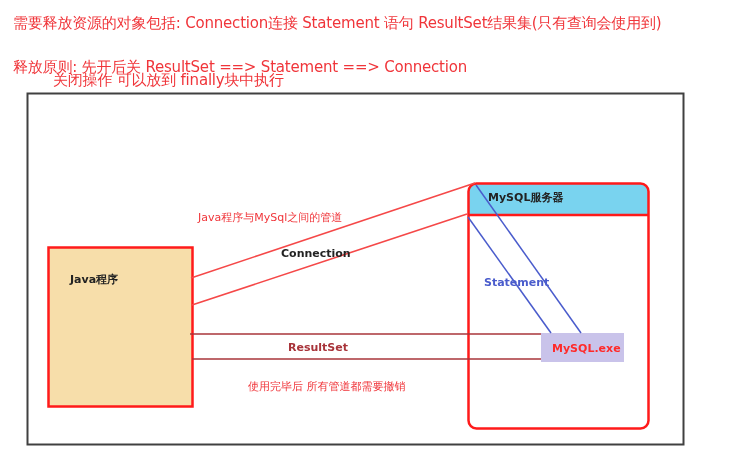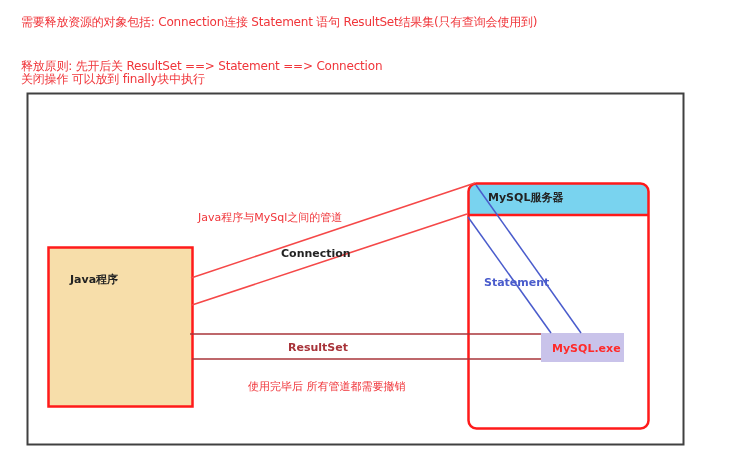--- a/index.html
+++ b/index.html
@@ -1,21 +1,21 @@
 <!DOCTYPE html>
 <html><head>
 <meta charset="utf-8">
 <style>
   html, body { margin: 0; padding: 0; background: #ffffff; }
   body { width: 732px; height: 460px; position: relative; overflow: hidden;
          font-family: "DejaVu Sans", "Liberation Sans", sans-serif; }
-  .note { position: absolute; left: 21px; font-size: 12px; color: #f0353a; white-space: nowrap; letter-spacing: -0.2px; }
+  .note { position: absolute; left: 13px; font-size: 15px; color: #f0353a; white-space: nowrap; letter-spacing: -0.2px; }
   #note1 { top: 14px; }
   #note2 { top: 44px; margin-top: 14px; }
-  #note3 { top: 71px; }
+  #note3 { top: 71px; margin-left: 40px; }
   svg#diagram { position: absolute; left: 0; top: 0; }
   .lbl { font-family: "DejaVu Sans", "Liberation Sans", sans-serif; }
 </style>
 </head>
 <body>
 
 <div class="note" id="note1">需要释放资源的对象包括: Connection连接   Statement 语句   ResultSet结果集(只有查询会使用到)</div>
 <div class="note" id="note2">释放原则: 先开后关  ResultSet ==&gt; Statement ==&gt; Connection</div>
 <div class="note" id="note3">关闭操作 可以放到 finally块中执行</div>
 

